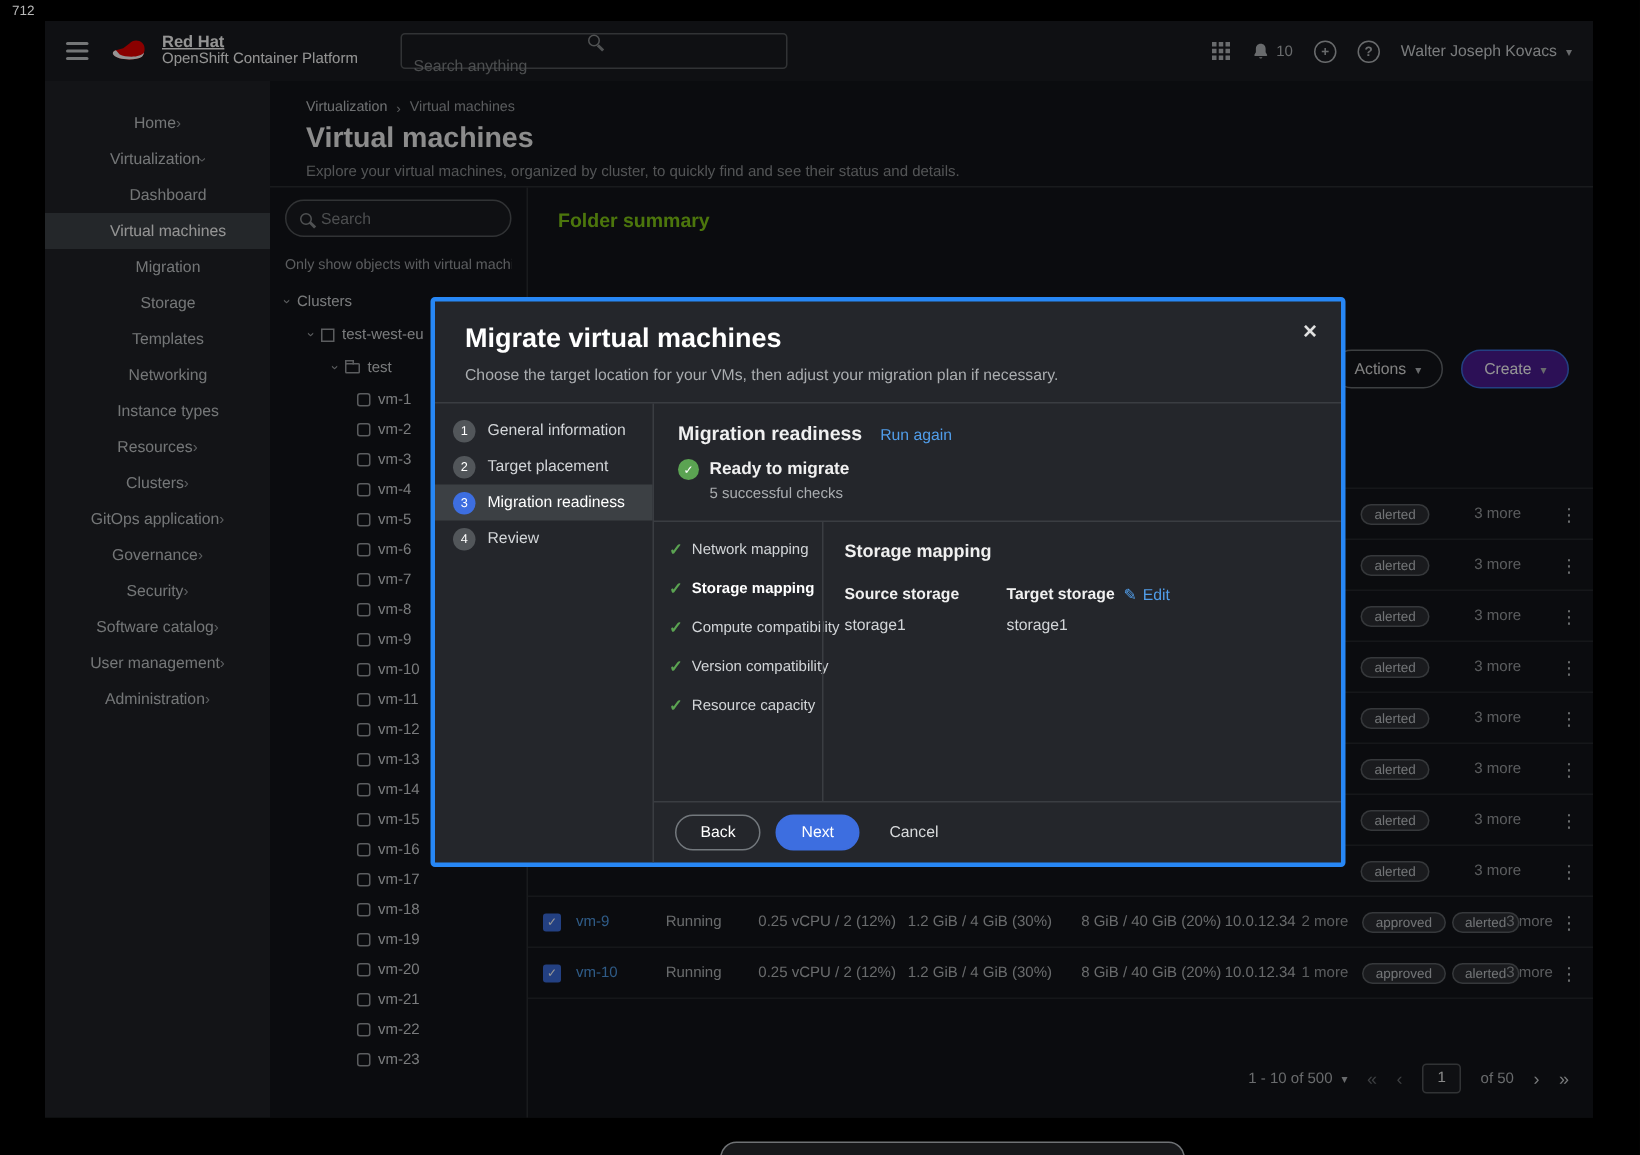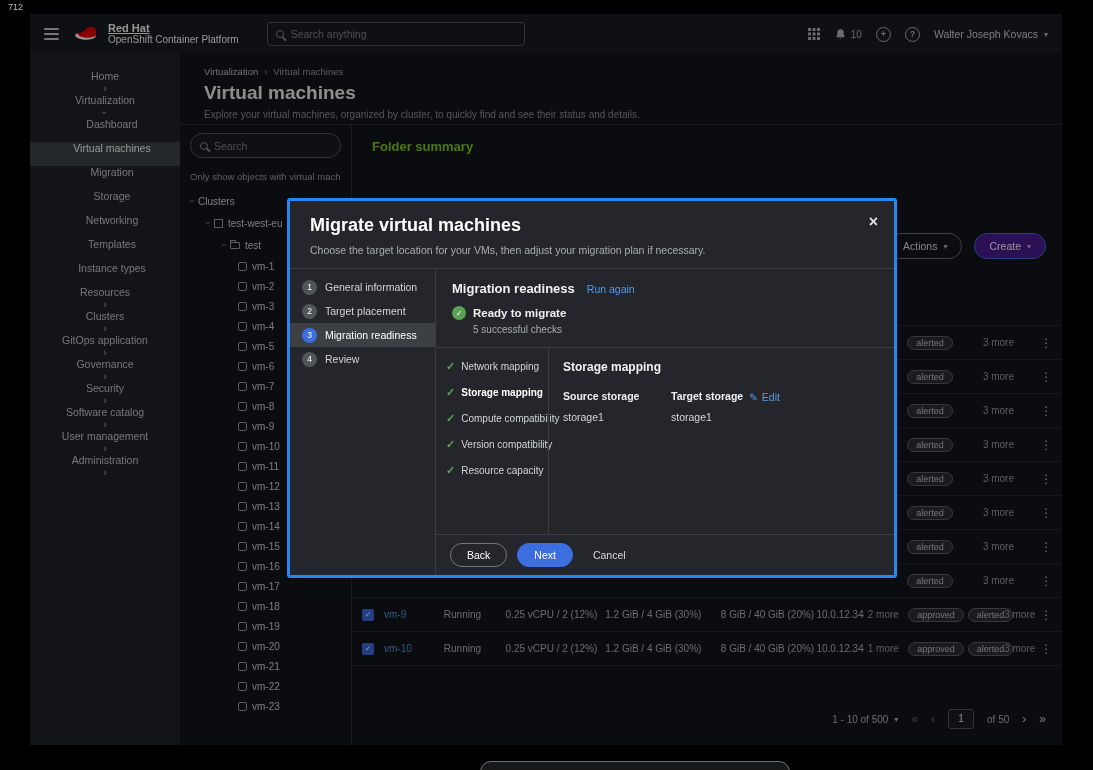--- a/index.html
+++ b/index.html
@@ -10,35 +10,35 @@
   
   .app { position:absolute; left:30px; top:14px; width:1032px; height:731px; background:#14161a; overflow:hidden; }
 
   
   .masthead { position:absolute; top:0; left:0; right:0; height:40px; background:#1b1d21; display:flex; align-items:center; padding:0 14px; gap:14px; z-index:2; }
   .hamburger { width:15px; display:flex; flex-direction:column; gap:3px; cursor:pointer; }
   .hamburger i { display:block; height:2px; background:#c8cbce; border-radius:1px; }
   .logo { display:flex; align-items:center; gap:7px; }
   .logo-text .lt1 { font-size:11px; font-weight:700; color:#fff; line-height:12px;text-decoration:underline; }
   .logo-text .lt2 { font-size:10px; color:#fff; line-height:12px; }
-  .mh-search { width:258px; height:24px; margin-left:14px; border:1px solid #55585c; border-radius:3px; background:#1b1d21; display:flex; align-items:center; gap:7px; padding:0 8px; }
+  .mh-search { width:258px; height:24px; margin-left:14px; border:1px solid #55585c; border-radius:3px; background:#1b1d21; display:flex; align-items:center; gap:7px; padding:0 8px;flex-direction:column; }
   .mag { width:8px; height:8px; border:1.5px solid #8a8d90; border-radius:50%; position:relative; flex:none; }
   .mag::after { content:""; position:absolute; width:5px; height:1.5px; background:#8a8d90; transform:rotate(45deg); right:-4px; bottom:-2px; }
   .mh-search input, .tree-search input { background:transparent; border:0; outline:none; color:#e0e0e0; font-size:10.5px; width:100%; font-family:"Liberation Sans",sans-serif; }
   .mh-search input::placeholder, .tree-search input::placeholder { color:#84878a; }
   .mh-right { margin-left:auto; display:flex; align-items:center; gap:14px; color:#b6b9bc; }
   .mh-icn { display:flex; align-items:center; gap:4px; cursor:pointer; font-size:13px; color:#b6b9bc; }
   .bell-count { font-size:10px; color:#b6b9bc; }
   .ring { width:15px; height:15px; border:1px solid #b6b9bc; border-radius:50%; display:flex; align-items:center; justify-content:center; font-size:9px; font-weight:700; }
   .mh-user { display:flex; align-items:center; gap:6px; font-size:10.5px; color:#d2d5d8; cursor:pointer; }
   .caret { font-size:8px; color:#b6b9bc; }
 
   
   .sidebar { position:absolute; top:40px; left:0; bottom:0; width:150px; background:#212428; padding-top:16px; z-index:2; }
-  .nav-item { display:flex; justify-content:space-between; align-items:center; height:24px; padding:0 12px; font-size:10.5px; color:#c8cbce; cursor:pointer;flex-direction:column; }
+  .nav-item { display:flex; justify-content:center; align-items:center; height:24px; padding:0 12px; font-size:10.5px; color:#c8cbce; cursor:pointer; }
   .nav-item .chev { font-size:10px; color:#9da0a4; }
   .nav-item.child { padding-left:26px; }
   .nav-item.child.active { background:#3f4449; color:#fff; }
 
   
   .content { position:absolute; left:150px; top:40px; right:0; bottom:0; background:#14161a; }
   .page-head { height:71px; padding:12px 24px 0; border-bottom:1px solid #2c2f33; }
   .breadcrumb { font-size:9.5px; color:#9da0a4; display:flex; gap:6px; align-items:center; }
   .breadcrumb .link { color:#c0c3c6; cursor:pointer; }
   .crumb-sep { font-size:9px; }
@@ -221,25 +221,25 @@
 
           <div class="nav-item child">
             <span>Migration</span>
           </div>
 
           <div class="nav-item child">
             <span>Storage</span>
           </div>
 
           <div class="nav-item child">
+            <span>Templates</span>
+          </div>
+
+          <div class="nav-item child">
             <span>Networking</span>
-          </div>
-
-          <div class="nav-item child">
-            <span>Templates</span>
           </div>
 
           <div class="nav-item child">
             <span>Instance types</span>
           </div>
         </div>
       <div>
 
           <div class="nav-item">
             <span>Resources</span>

